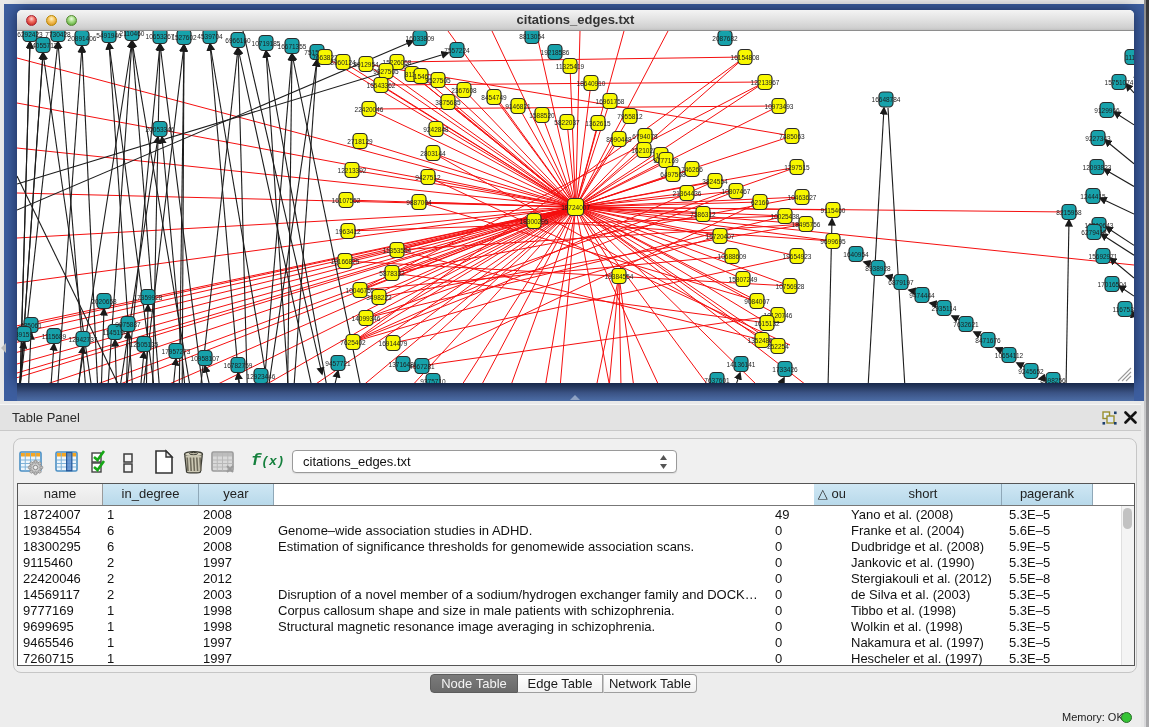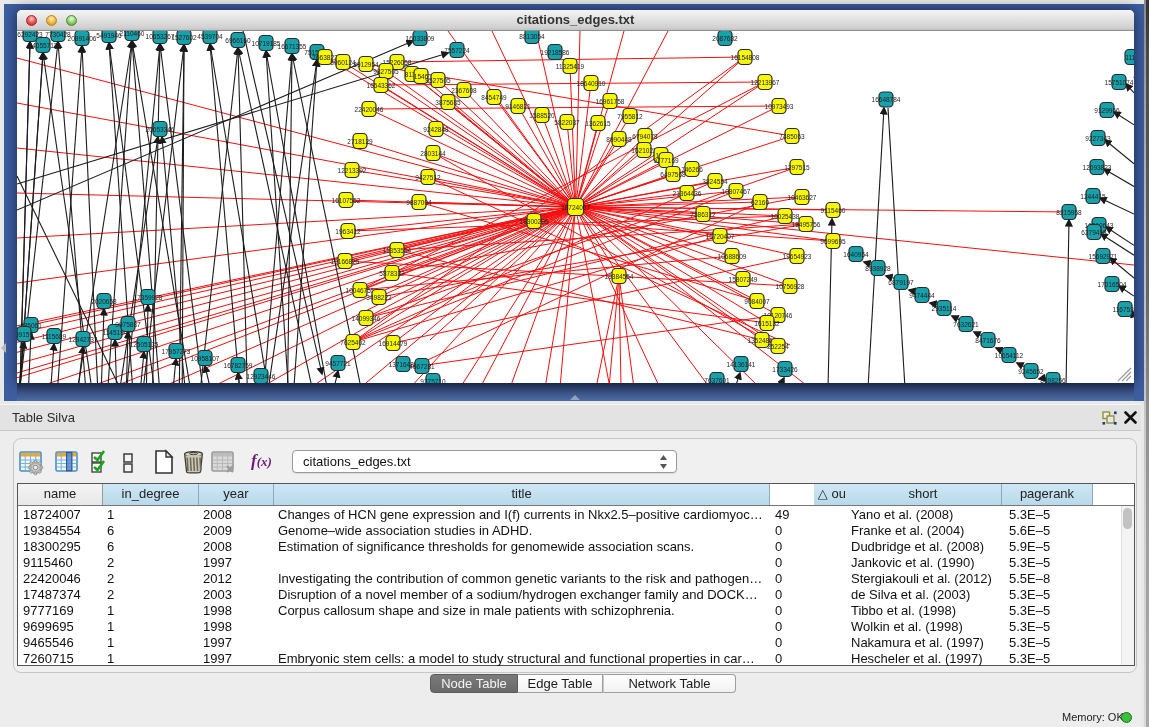--- a/index.html
+++ b/index.html
@@ -37,21 +37,21 @@
  font-size:13px;color:#222;text-align:center;line-height:20px;
  background:linear-gradient(to bottom,#cfe7f4,#b8d9ea);}
 .hdrg{background:linear-gradient(to bottom,#f4f4f4,#e8e8e8);border-right:1px solid #9a9a9a;}
 .row{position:absolute;height:16px;font-size:13px;color:#111;white-space:nowrap;}
 .c{position:absolute;top:0;height:16px;line-height:15px;overflow:hidden;}
 #tabs{left:430px;top:674px;height:19px;}
 .seg{position:absolute;top:0;height:19px;font-size:13px;line-height:18px;text-align:center;
  border:1px solid #9e9e9e;background:linear-gradient(to bottom,#ffffff,#f1f1f1);color:#1a1a1a;}
 #seg1{left:0;width:88px;border-radius:4px 0 0 4px;background:linear-gradient(to bottom,#7b7b7b,#696969);color:#f4f4f4;border-color:#5c5c5c;}
 #seg2{left:88px;width:85px;border-left:none;}
-#seg3{left:173px;width:133px;border-left:1px solid #c9c9c9;border-radius:0 4px 4px 0;}
+#seg3{left:173px;width:94px;border-left:1px solid #c9c9c9;border-radius:0 4px 4px 0;}
 #memory{position:absolute;left:1062px;top:711px;font-size:11px;color:#1c1c1c;}
 #memdot{position:absolute;left:1121px;top:712px;width:11px;height:11px;border-radius:50%;
  background:#35c435;border:1px solid #2a6b2a;}
 </style></head><body>
 <div class="abs" id="bluepanel"></div>
 <div class="abs" id="win"></div>
 <div class="abs" id="canvas"></div>
 <div class="abs" id="bluebottom"></div>
 <div class="abs" id="titlebar">
     <div id="title">citations_edges.txt</div>
@@ -833,21 +833,21 @@
       <line x1="1118" y1="381" x2="1131" y2="368"></line>
     </g>
 </svg>
 <svg class="abs" style="left:566px;top:394px" width="18" height="8" viewBox="0 0 18 8">
     <path d="M4 6 L9 1 L14 6 z" fill="#8fa3c4"></path>
   </svg>
 <svg class="abs" style="left:0px;top:342px" width="7" height="12" viewBox="0 0 7 12">
     <path d="M6 1 L1 6 L6 11 z" fill="#b9b9b9"></path>
   </svg>
 <div class="abs" id="tpheader">
-    <span>Table Silva</span>
+    <span>Table Panel</span>
   </div>
 <div class="abs" id="tpbody"></div>
 <div class="abs" id="container"></div>
 <svg class="abs" style="left:19px;top:450px" width="26" height="26" viewBox="0 0 26 26">
     <rect x="1" y="2" width="21" height="19" rx="1.5" fill="#eef6fc" stroke="#4a8fc4" stroke-width="1.6"></rect>
     <rect x="2" y="3" width="19" height="3.5" fill="#f5a623"></rect>
     <line x1="6.25" y1="3" x2="6.25" y2="20.5" stroke="#7fb2d8" stroke-width="1"></line>
     <line x1="11.5" y1="3" x2="11.5" y2="20.5" stroke="#7fb2d8" stroke-width="1"></line>
     <line x1="16.75" y1="3" x2="16.75" y2="20.5" stroke="#7fb2d8" stroke-width="1"></line>
     <line x1="2" y1="10.0" x2="21.5" y2="10.0" stroke="#7fb2d8" stroke-width="1"></line>
@@ -908,39 +908,37 @@
     <line x1="11.5" y1="3" x2="11.5" y2="20.5" stroke="#b8b8b8" stroke-width="1"></line>
     <line x1="16.75" y1="3" x2="16.75" y2="20.5" stroke="#b8b8b8" stroke-width="1"></line>
     <line x1="2" y1="10.0" x2="21.5" y2="10.0" stroke="#b8b8b8" stroke-width="1"></line>
     <line x1="2" y1="13.5" x2="21.5" y2="13.5" stroke="#b8b8b8" stroke-width="1"></line>
     <line x1="2" y1="17.0" x2="21.5" y2="17.0" stroke="#b8b8b8" stroke-width="1"></line>
     <g stroke="#9a9a9a" stroke-width="2">
       <line x1="16" y1="16" x2="22" y2="22"></line>
       <line x1="22" y1="16" x2="16" y2="22"></line>
     </g>
   </svg>
-<div class="abs" style="left:251px;top:451px;font-family:Liberation Serif, serif;font-style:italic;font-weight:bold;font-size:17px;color:#701a75">f<span style="font-size:13px">(x)</span></div>
+<div class="abs" style="left:251px;top:451px;font-family:Liberation Mono, monospace;font-style:italic;font-weight:bold;font-size:17px;color:#15803d">f<span style="font-size:13px">(x)</span></div>
 <div class="abs" id="dropdown">citations_edges.txt<svg style="position:absolute;right:8px;top:4px" width="9" height="14">
       <path d="M4.5 0 L8 5 L1 5 z" fill="#555"></path>
       <path d="M4.5 14 L8 9 L1 9 z" fill="#555"></path>
     </svg></div>
 <div class="abs" id="table">
     <div class="hdr hdrg" style="left:0px;width:85px">name</div>
     <div class="hdr" style="left:85px;width:96px">in_degree</div>
     <div class="hdr" style="left:181px;width:75px">year</div>
-    <div class="hdr" style="left:256px;width:496px">title</div>
     <div class="hdr" style="left:796px;width:75px">△ out_de…</div>
     <div class="hdr" style="left:827px;width:157px">short</div>
     <div class="hdr" style="left:984px;width:91px">pagerank</div>
     <div style="position:absolute;left:0;top:21px;width:1116px;height:1px;background:#777"></div>
     <div class="row" style="left:0;top:23px;width:1116px">
       <span class="c" style="left:5px;width:79px">18724007</span>
       <span class="c" style="left:89px;width:90px">1</span>
       <span class="c" style="left:185px;width:69px">2008</span>
-      <span class="c" style="left:260px;width:492px">Changes of HCN gene expression and I(f) currents in Nkx2.5–positive cardiomyoc…</span>
       <span class="c" style="left:757px;width:69px">49</span>
       <span class="c" style="left:833px;width:151px">Yano et al. (2008)</span>
       <span class="c" style="left:991px;width:85px">5.3E–5</span>
     </div>
     <div class="row" style="left:0;top:39px;width:1116px">
       <span class="c" style="left:5px;width:79px">19384554</span>
       <span class="c" style="left:89px;width:90px">6</span>
       <span class="c" style="left:185px;width:69px">2009</span>
       <span class="c" style="left:260px;width:492px">Genome–wide association studies in ADHD.</span>
       <span class="c" style="left:757px;width:69px">0</span>
@@ -961,64 +959,63 @@
       <span class="c" style="left:89px;width:90px">2</span>
       <span class="c" style="left:185px;width:69px">1997</span>
       <span class="c" style="left:757px;width:69px">0</span>
       <span class="c" style="left:833px;width:151px">Jankovic et al. (1990)</span>
       <span class="c" style="left:991px;width:85px">5.3E–5</span>
     </div>
     <div class="row" style="left:0;top:87px;width:1116px">
       <span class="c" style="left:5px;width:79px">22420046</span>
       <span class="c" style="left:89px;width:90px">2</span>
       <span class="c" style="left:185px;width:69px">2012</span>
-      <span class="c" style="left:260px;width:492px">Investigating the contribution of common genetic variants to the risk and pathogen…</span>
       <span class="c" style="left:757px;width:69px">0</span>
       <span class="c" style="left:833px;width:151px">Stergiakouli et al. (2012)</span>
       <span class="c" style="left:991px;width:85px">5.5E–8</span>
     </div>
     <div class="row" style="left:0;top:103px;width:1116px">
-      <span class="c" style="left:5px;width:79px">17487374</span>
+      <span class="c" style="left:5px;width:79px">14569117</span>
       <span class="c" style="left:89px;width:90px">2</span>
       <span class="c" style="left:185px;width:69px">2003</span>
       <span class="c" style="left:260px;width:492px">Disruption of a novel member of a sodium/hydrogen exchanger family and DOCK…</span>
       <span class="c" style="left:757px;width:69px">0</span>
       <span class="c" style="left:833px;width:151px">de Silva et al. (2003)</span>
       <span class="c" style="left:991px;width:85px">5.3E–5</span>
     </div>
     <div class="row" style="left:0;top:119px;width:1116px">
       <span class="c" style="left:5px;width:79px">9777169</span>
       <span class="c" style="left:89px;width:90px">1</span>
       <span class="c" style="left:185px;width:69px">1998</span>
       <span class="c" style="left:260px;width:492px">Corpus callosum shape and size in male patients with schizophrenia.</span>
       <span class="c" style="left:757px;width:69px">0</span>
       <span class="c" style="left:833px;width:151px">Tibbo et al. (1998)</span>
       <span class="c" style="left:991px;width:85px">5.3E–5</span>
     </div>
     <div class="row" style="left:0;top:135px;width:1116px">
       <span class="c" style="left:5px;width:79px">9699695</span>
       <span class="c" style="left:89px;width:90px">1</span>
       <span class="c" style="left:185px;width:69px">1998</span>
+      <span class="c" style="left:260px;width:492px">Structural magnetic resonance image averaging in schizophrenia.</span>
       <span class="c" style="left:757px;width:69px">0</span>
       <span class="c" style="left:833px;width:151px">Wolkin et al. (1998)</span>
       <span class="c" style="left:991px;width:85px">5.3E–5</span>
     </div>
     <div class="row" style="left:0;top:151px;width:1116px">
       <span class="c" style="left:5px;width:79px">9465546</span>
       <span class="c" style="left:89px;width:90px">1</span>
       <span class="c" style="left:185px;width:69px">1997</span>
       <span class="c" style="left:757px;width:69px">0</span>
       <span class="c" style="left:833px;width:151px">Nakamura et al. (1997)</span>
       <span class="c" style="left:991px;width:85px">5.3E–5</span>
     </div>
     <div class="row" style="left:0;top:167px;width:1116px">
       <span class="c" style="left:5px;width:79px">7260715</span>
       <span class="c" style="left:89px;width:90px">1</span>
       <span class="c" style="left:185px;width:69px">1997</span>
-      <span class="c" style="left:260px;width:492px">Embryonic stem cells: a model to study structural and functional properties in car…</span>
       <span class="c" style="left:757px;width:69px">0</span>
       <span class="c" style="left:833px;width:151px">Hescheler et al. (1997)</span>
       <span class="c" style="left:991px;width:85px">5.3E–5</span>
     </div>
     <div style="position:absolute;left:1103px;top:22px;width:13px;height:159px;background:#f4f4f4;border-left:1px solid #e0e0e0"></div>
     <div style="position:absolute;left:1105px;top:24px;width:9px;height:21px;background:#c2c2c2;border-radius:5px"></div>
   </div>
 <div class="abs" id="tabs">
     <div class="seg" id="seg1">Node Table</div>
     <div class="seg" id="seg2">Edge Table</div>

